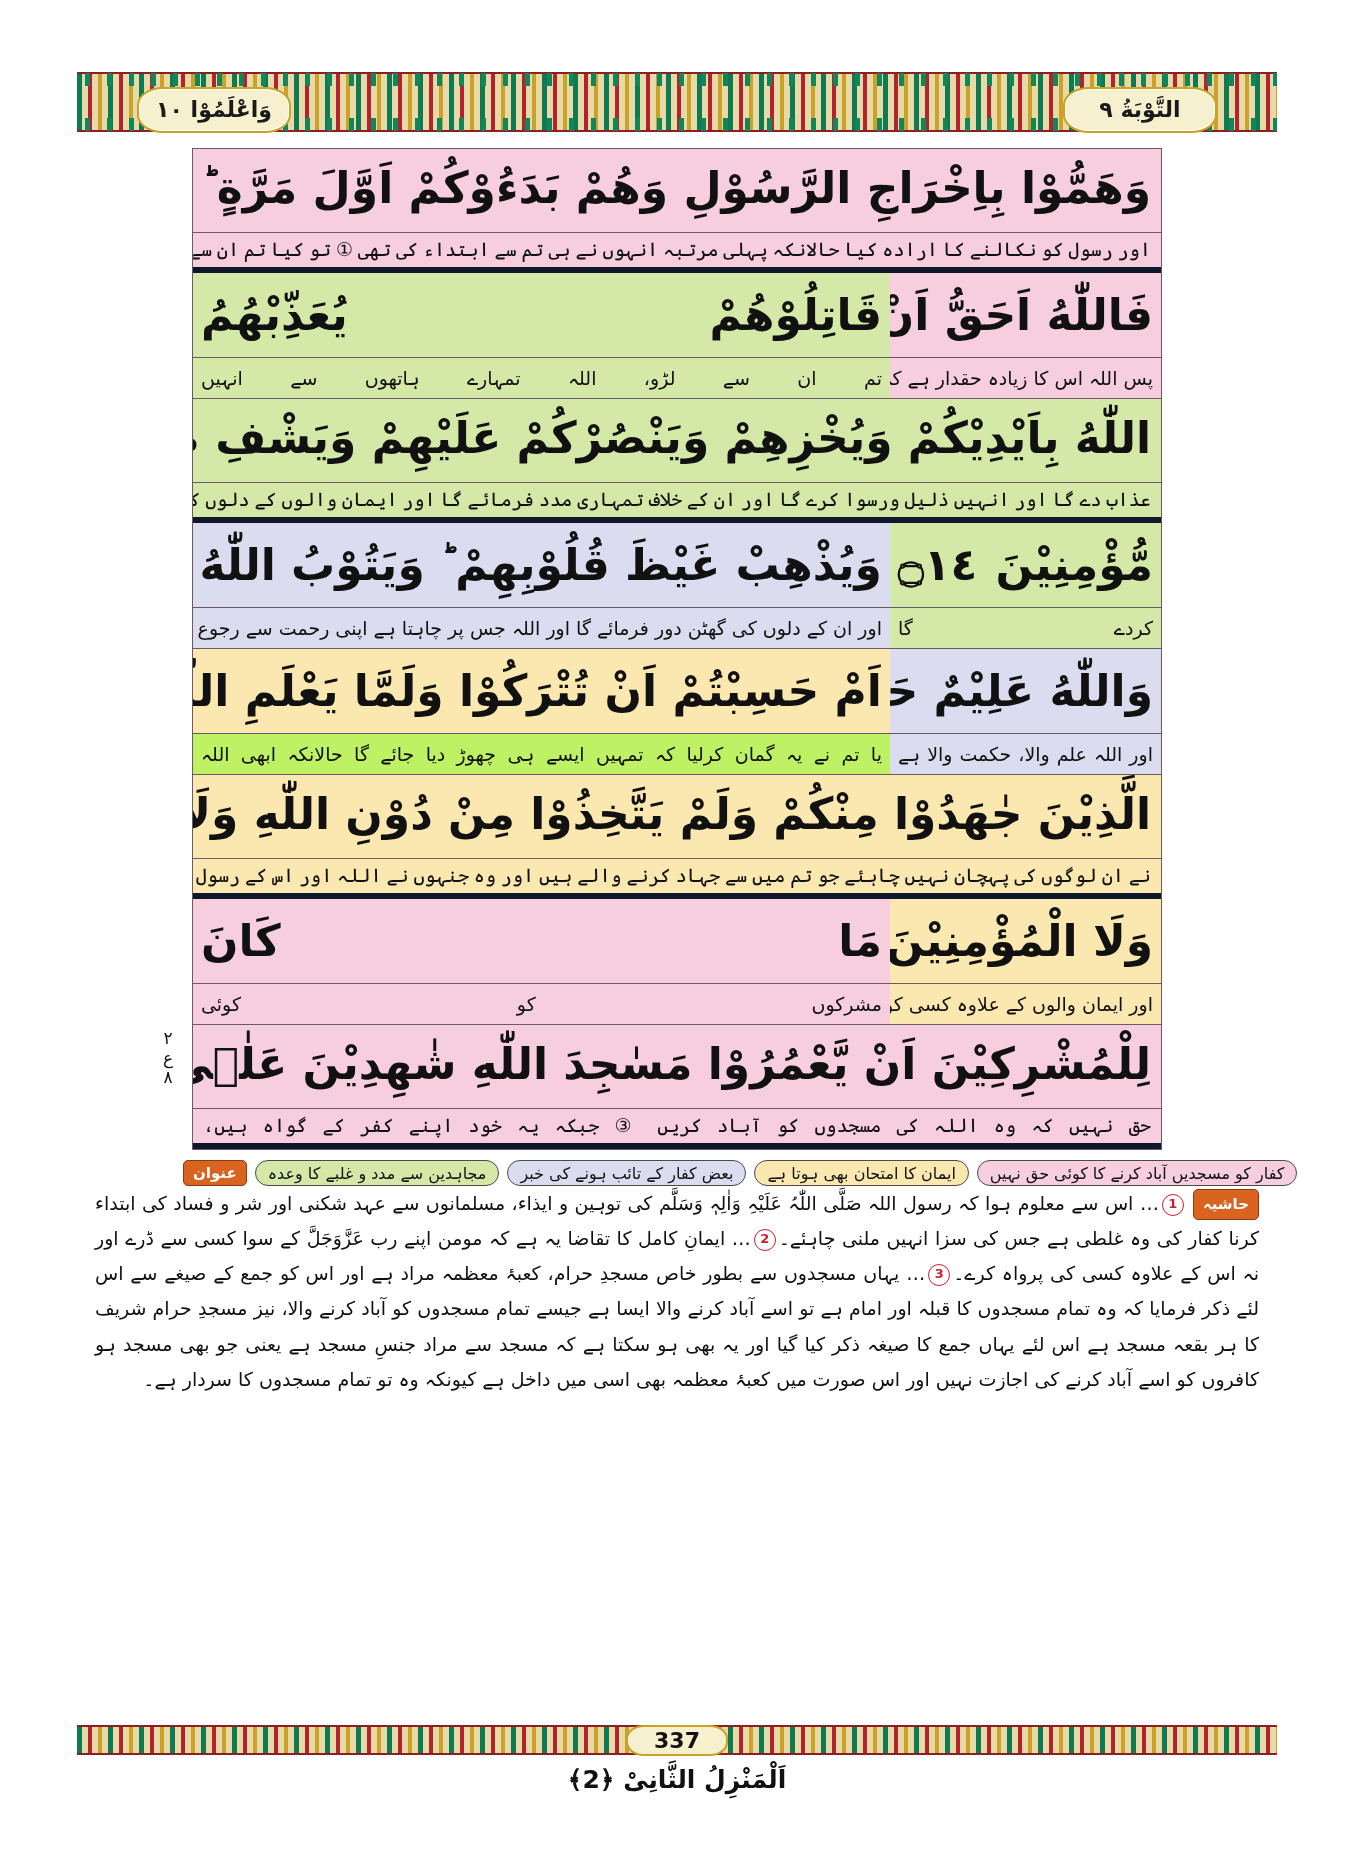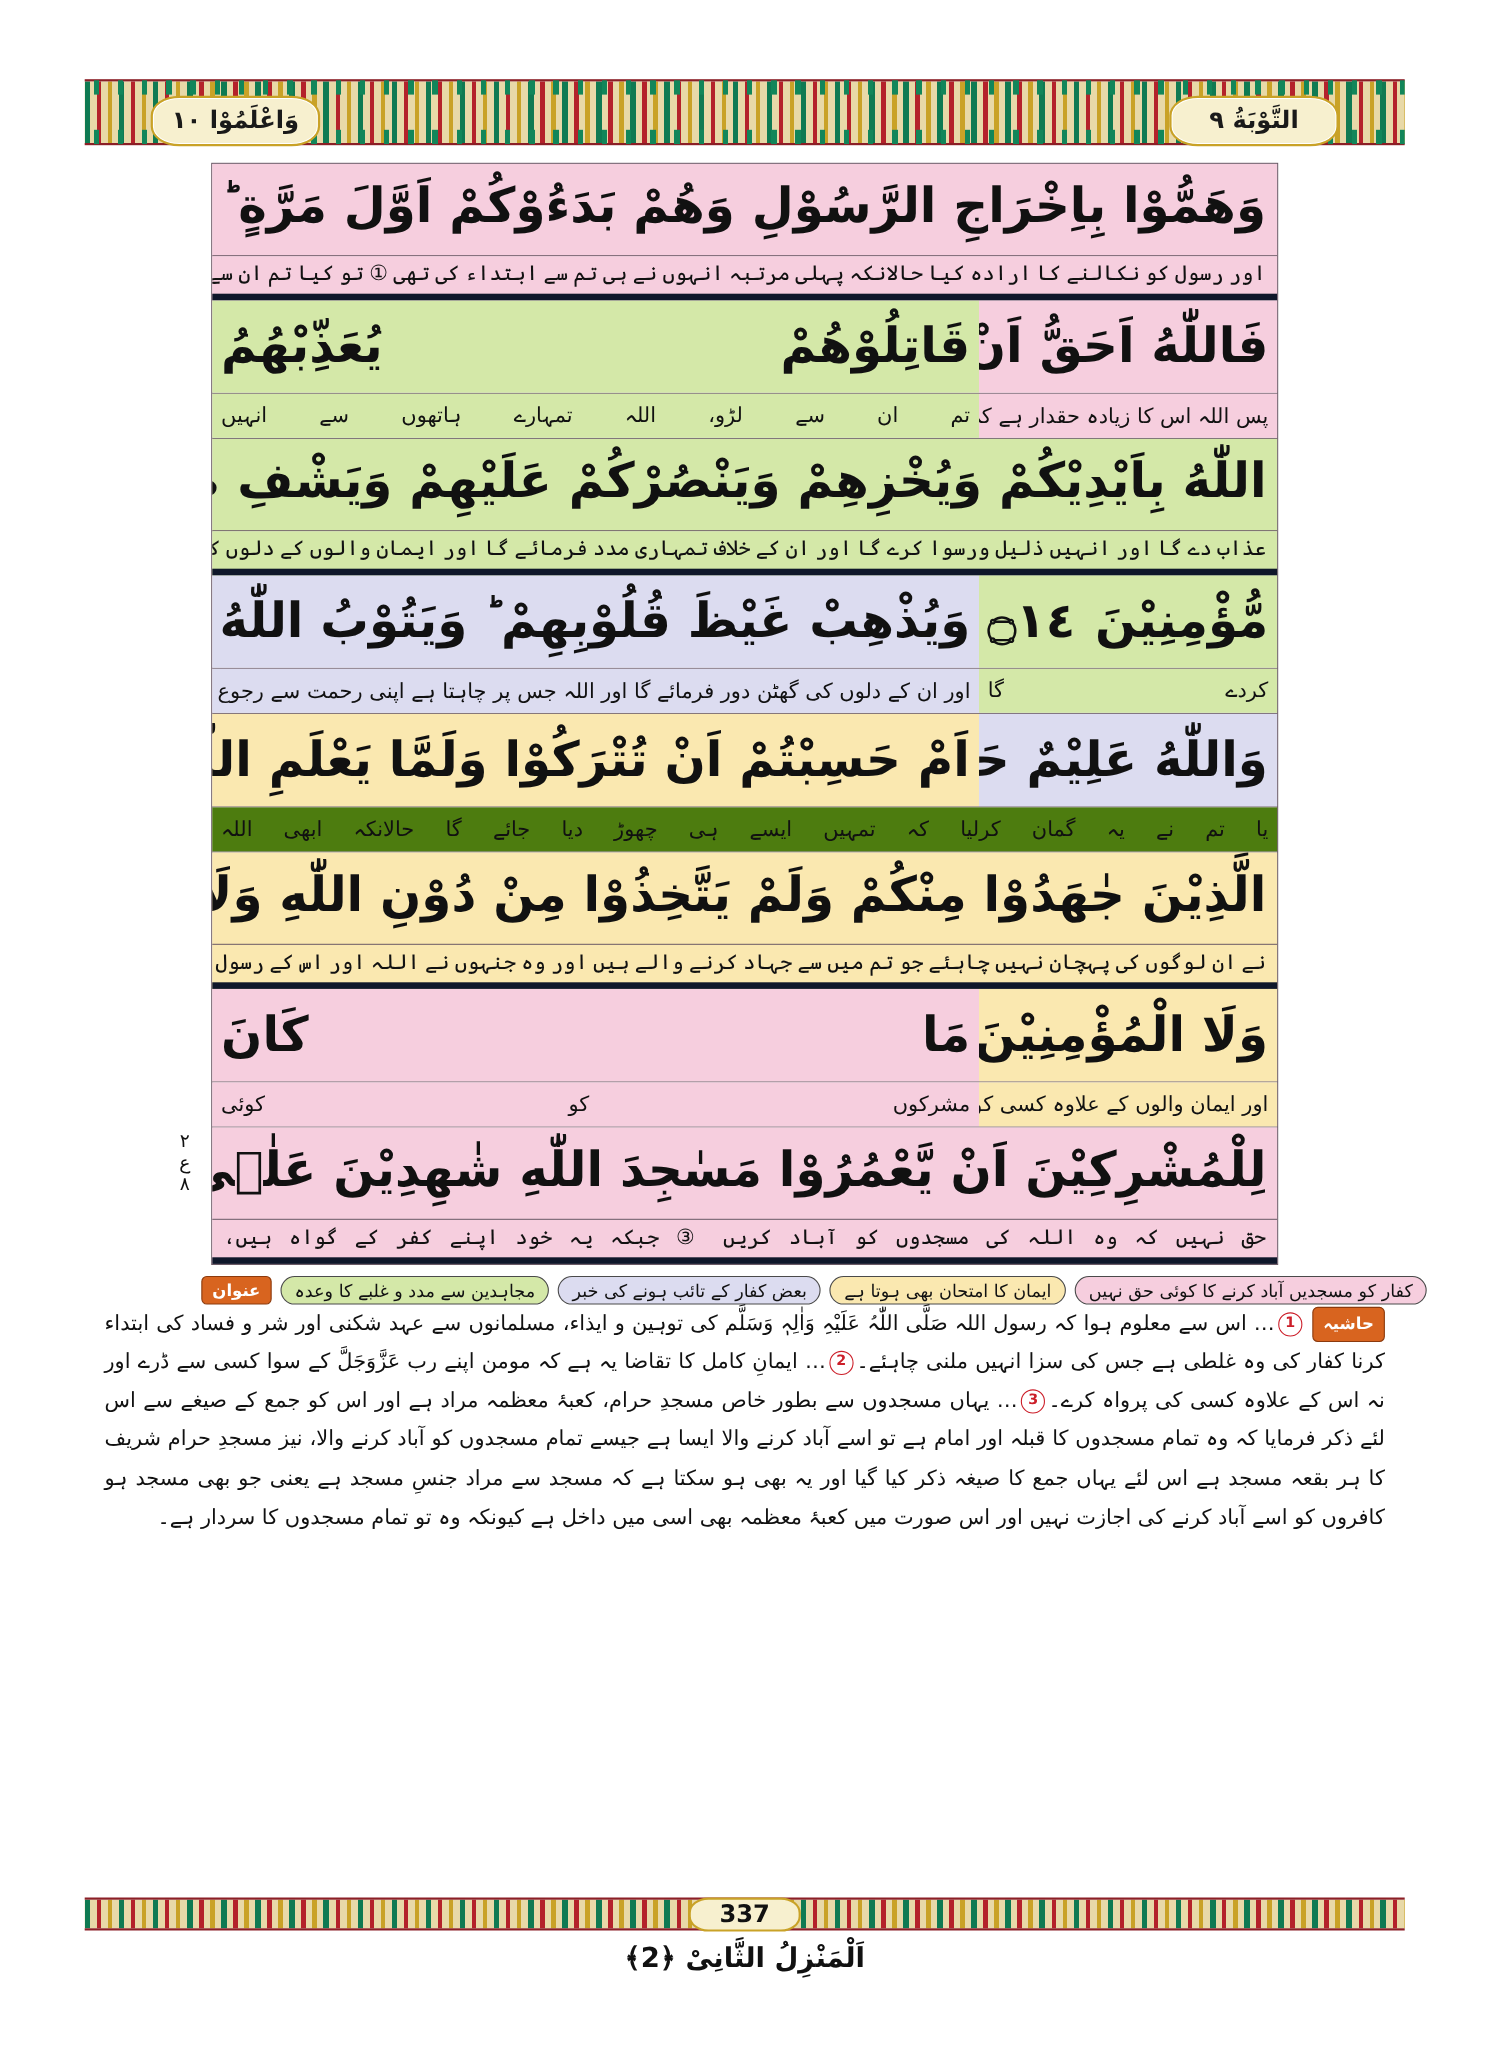--- a/index.html
+++ b/index.html
@@ -265,21 +265,24 @@
       </div>
       <div class="split" style="min-height: 84px;">
         <div style="background: rgb(220, 220, 240); flex: 1 1 28%;">
           <div class="ayah-text">وَاللّٰهُ عَلِيْمٌ حَكِيْمٌ ۝١٥</div>
         </div>
         <div style="background: rgb(250, 232, 176); flex: 1 1 72%;">
           <div class="ayah-text">اَمْ حَسِبْتُمْ اَنْ تُتْرَكُوْا وَلَمَّا يَعْلَمِ اللّٰهُ</div>
         </div>
       </div>
       <div class="split" style="min-height: 40px;">
-        <div style="background: #4d7c0f; flex: 1 1 72%;">
+        <div style="background: rgb(220, 220, 240); flex: 1 1 28%;">
+          <div class="trans-text">اور اللہ علم والا، حکمت والا ہے </div>
+        </div>
+        <div style="background: #bef264; flex: 1 1 72%;">
           <div class="trans-text">یا تم نے یہ گمان کرلیا کہ تمہیں ایسے ہی چھوڑ دیا جائے گا حالانکہ ابھی اللہ</div>
         </div>
       </div>
       <div class="row ayah-row" style="background: rgb(250, 232, 176);">
         <div class="ayah-text">الَّذِيْنَ جٰهَدُوْا مِنْكُمْ وَلَمْ يَتَّخِذُوْا مِنْ دُوْنِ اللّٰهِ وَلَا رَسُوْلِهٖ</div>
       </div>
       <div class="row trans-row" style="background: rgb(250, 232, 176);">
         <div class="trans-text">نے ان لوگوں کی پہچان نہیں چاہئے جو تم میں سے جہاد کرنے والے ہیں اور وہ جنہوں نے اللہ اور اس کے رسول</div>
       </div>
       <div class="split" style="min-height: 84px;">

